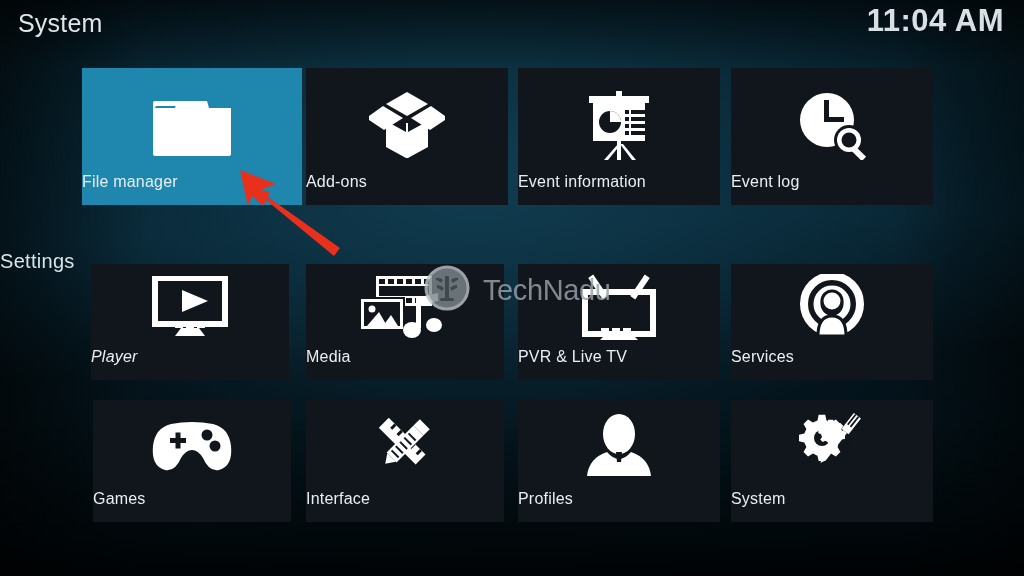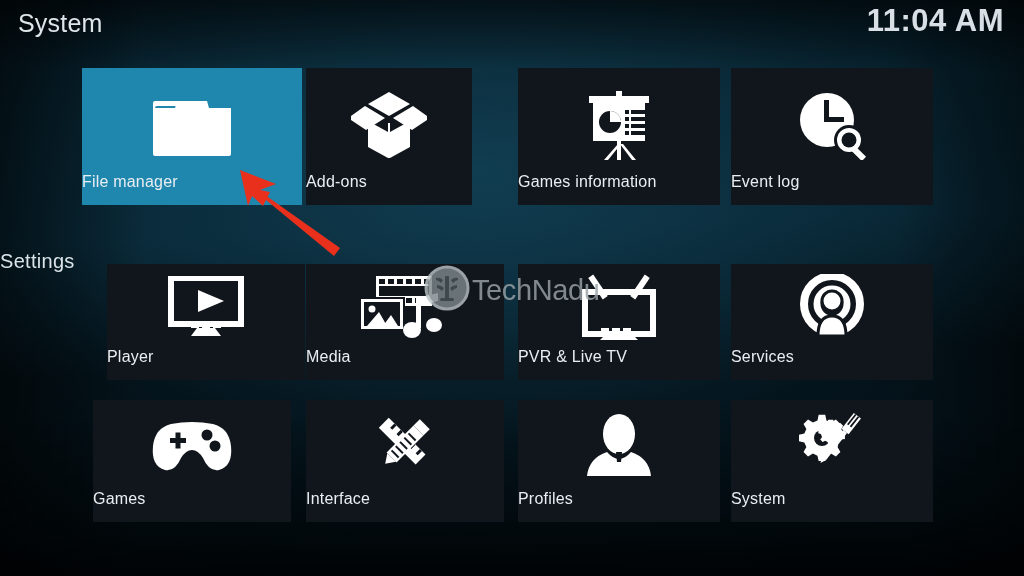--- a/index.html
+++ b/index.html
@@ -126,21 +126,21 @@
     width: 232px;
     height: 50px;
     display: flex;
     align-items: center;
     z-index: 6;
     pointer-events: none;
     opacity: 0.82;
   }
   .wm-logo { flex: 0 0 auto; }
   .wm-text {
-    margin-left: 2px;
+    margin-left: 13px;
     font-size: 29px;
     font-weight: 400;
     color: #9aa3a8;
     letter-spacing: -0.4px;
   }
 
   
   .arrow-annotation {
     position: absolute;
     left: 236px;
@@ -169,21 +169,21 @@
       <div class="tile-icon">
         <svg width="86" height="66" viewBox="0 0 86 66" fill="#ffffff">
           <path d="M4 16 L4 62 Q4 64 6 64 L80 64 Q82 64 82 62 L82 16 Z"></path>
           <path d="M4 16 L4 11 Q4 9 6 9 L30 9 Q32 9 33 11 L37 17 L33 17 Q31 15 30 14 L8 14 Q6 14 6 16 Z"></path>
           <path d="M28 9 L58 9 L60 16 L26 16 Z"></path>
         </svg>
       </div>
       <div class="tile-label">File manager</div>
     </div>
 
-    <div class="tile" style="left:306px; top:68px; width:166px; height:137px;">
+    <div class="tile" style="left:306px; top:68px; width:202px; height:137px;">
       <div class="tile-icon">
         <svg width="78" height="70" viewBox="0 0 78 70" fill="#ffffff">
           <polygon points="39,2 60,14 39,26 18,14"></polygon>
           <polygon points="15,16 35,28 16,40 1,30 1,26"></polygon>
           <polygon points="63,16 77,26 77,30 62,40 43,28"></polygon>
           <path d="M18 31 L38 42 L38 68 L18 57 Z"></path>
           <path d="M60 31 L40 42 L40 68 L60 57 Z"></path>
           <rect x="38" y="33" width="2" height="35"></rect>
         </svg>
       </div>
@@ -207,39 +207,39 @@
               <rect x="48" y="34" width="14" height="4"></rect>
             <rect x="42" y="41" width="4" height="4"></rect>
               <rect x="48" y="41" width="14" height="4"></rect>
           </g>
           <polygon points="34,51 38,51 38,55 34,55"></polygon>
           <polygon points="35,54 38,54 25,70 21,70"></polygon>
           <polygon points="37,54 40,54 53,70 49,70"></polygon>
           <rect x="34" y="54" width="4" height="16"></rect>
         </svg>
       </div>
-      <div class="tile-label">Games information</div>
+      <div class="tile-label">Event information</div>
     </div>
 
     <div class="tile" style="left:731px; top:68px; width:202px; height:137px;">
       <div class="tile-icon">
         <svg width="74" height="70" viewBox="0 0 74 70" fill="#ffffff">
           <circle cx="32" cy="30" r="27"></circle>
           <rect x="29" y="10" width="5" height="22" fill="#11161c"></rect>
           <rect x="29" y="27" width="20" height="5" fill="#11161c"></rect>
           <circle cx="54" cy="50" r="15" fill="#11161c"></circle>
           <circle cx="54" cy="50" r="12" fill="#ffffff"></circle>
           <circle cx="54" cy="50" r="7.5" fill="#11161c"></circle>
           <rect x="61" y="57" width="6" height="14" transform="rotate(-45 64 64)" fill="#ffffff"></rect>
         </svg>
       </div>
       <div class="tile-label">Event log</div>
     </div>
 
-    <div class="tile" style="left:107px; top:264px; width:198px; height:116px;">
+    <div class="tile" style="left:91px; top:264px; width:198px; height:116px;font-style:italic;">
       <div class="tile-icon" style="top:12px; height:62px;">
         <svg width="78" height="62" viewBox="0 0 78 62" fill="#ffffff">
           <rect x="4" y="2" width="70" height="46" fill="none" stroke="#ffffff" stroke-width="6"></rect>
           <polygon points="31,14 57,25 31,36"></polygon>
           <rect x="24" y="48" width="8" height="4"></rect>
           <rect x="35" y="48" width="8" height="4"></rect>
           <rect x="46" y="48" width="8" height="4"></rect>
           <polygon points="30,52 48,52 54,60 24,60"></polygon>
         </svg>
       </div>

